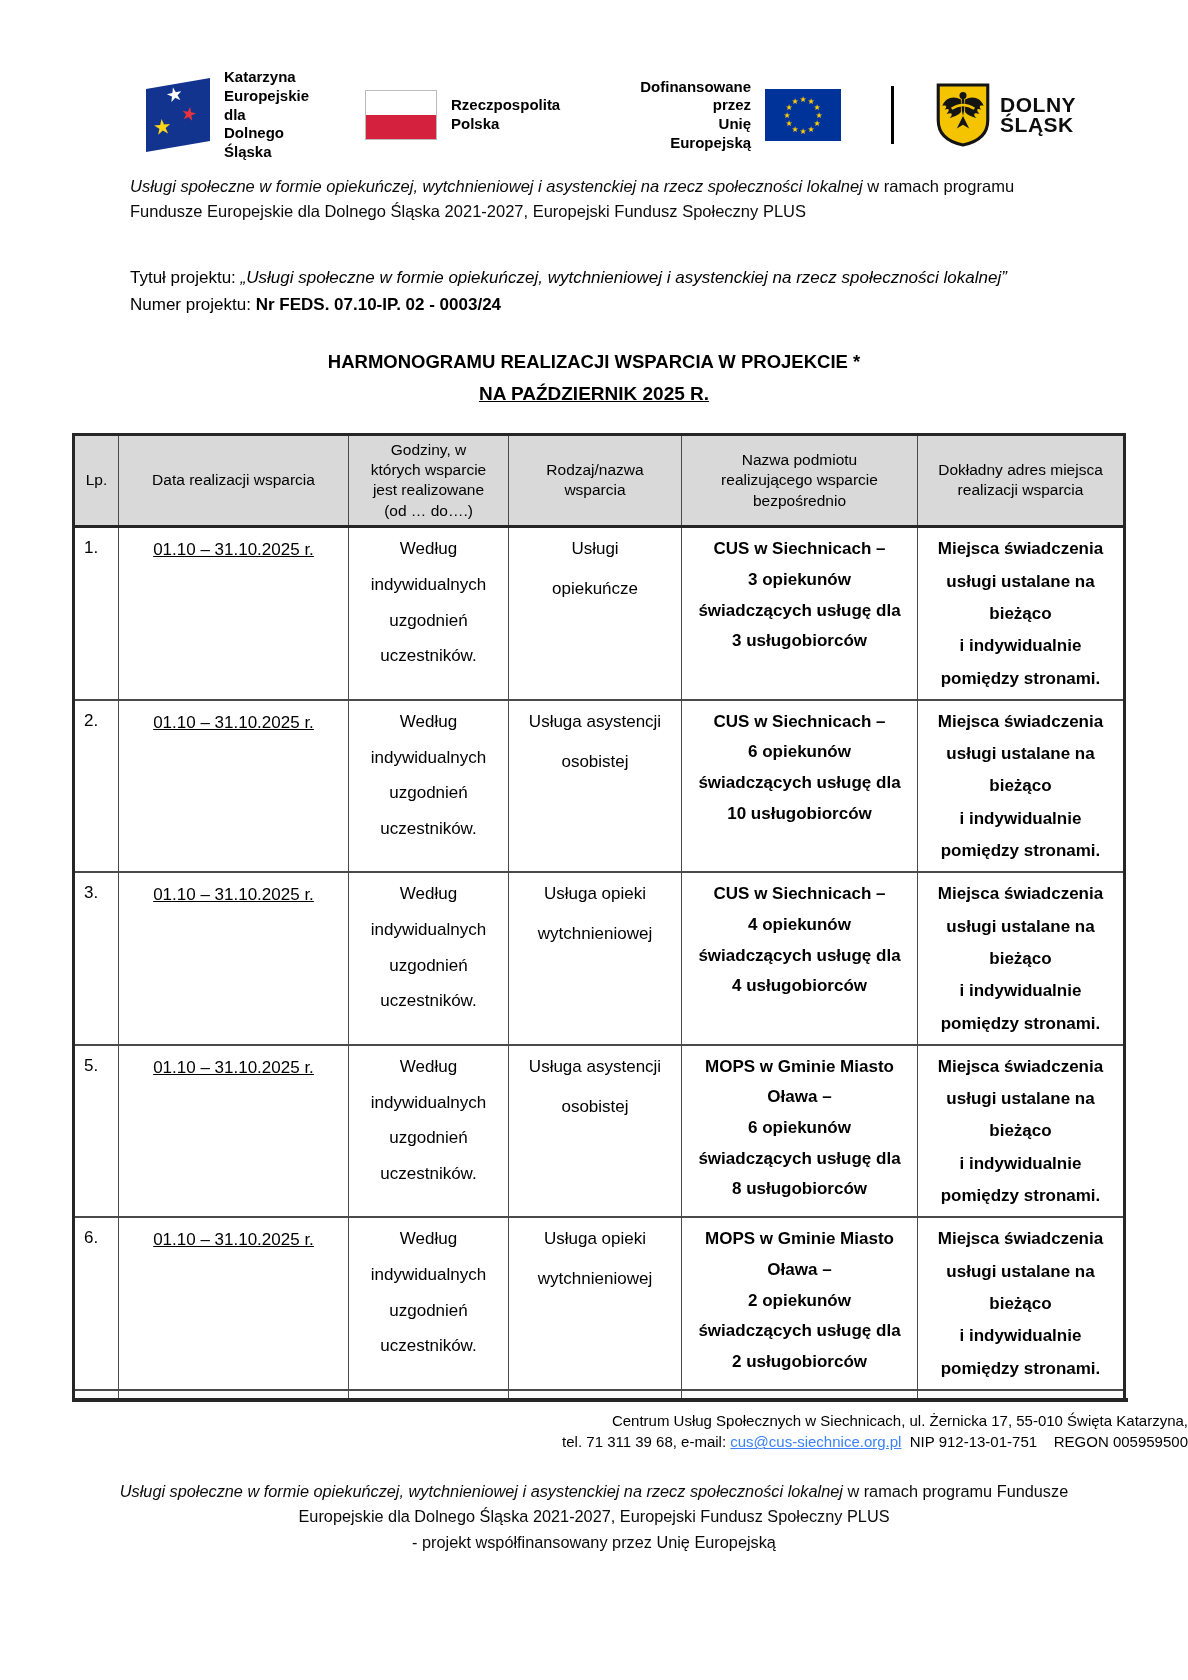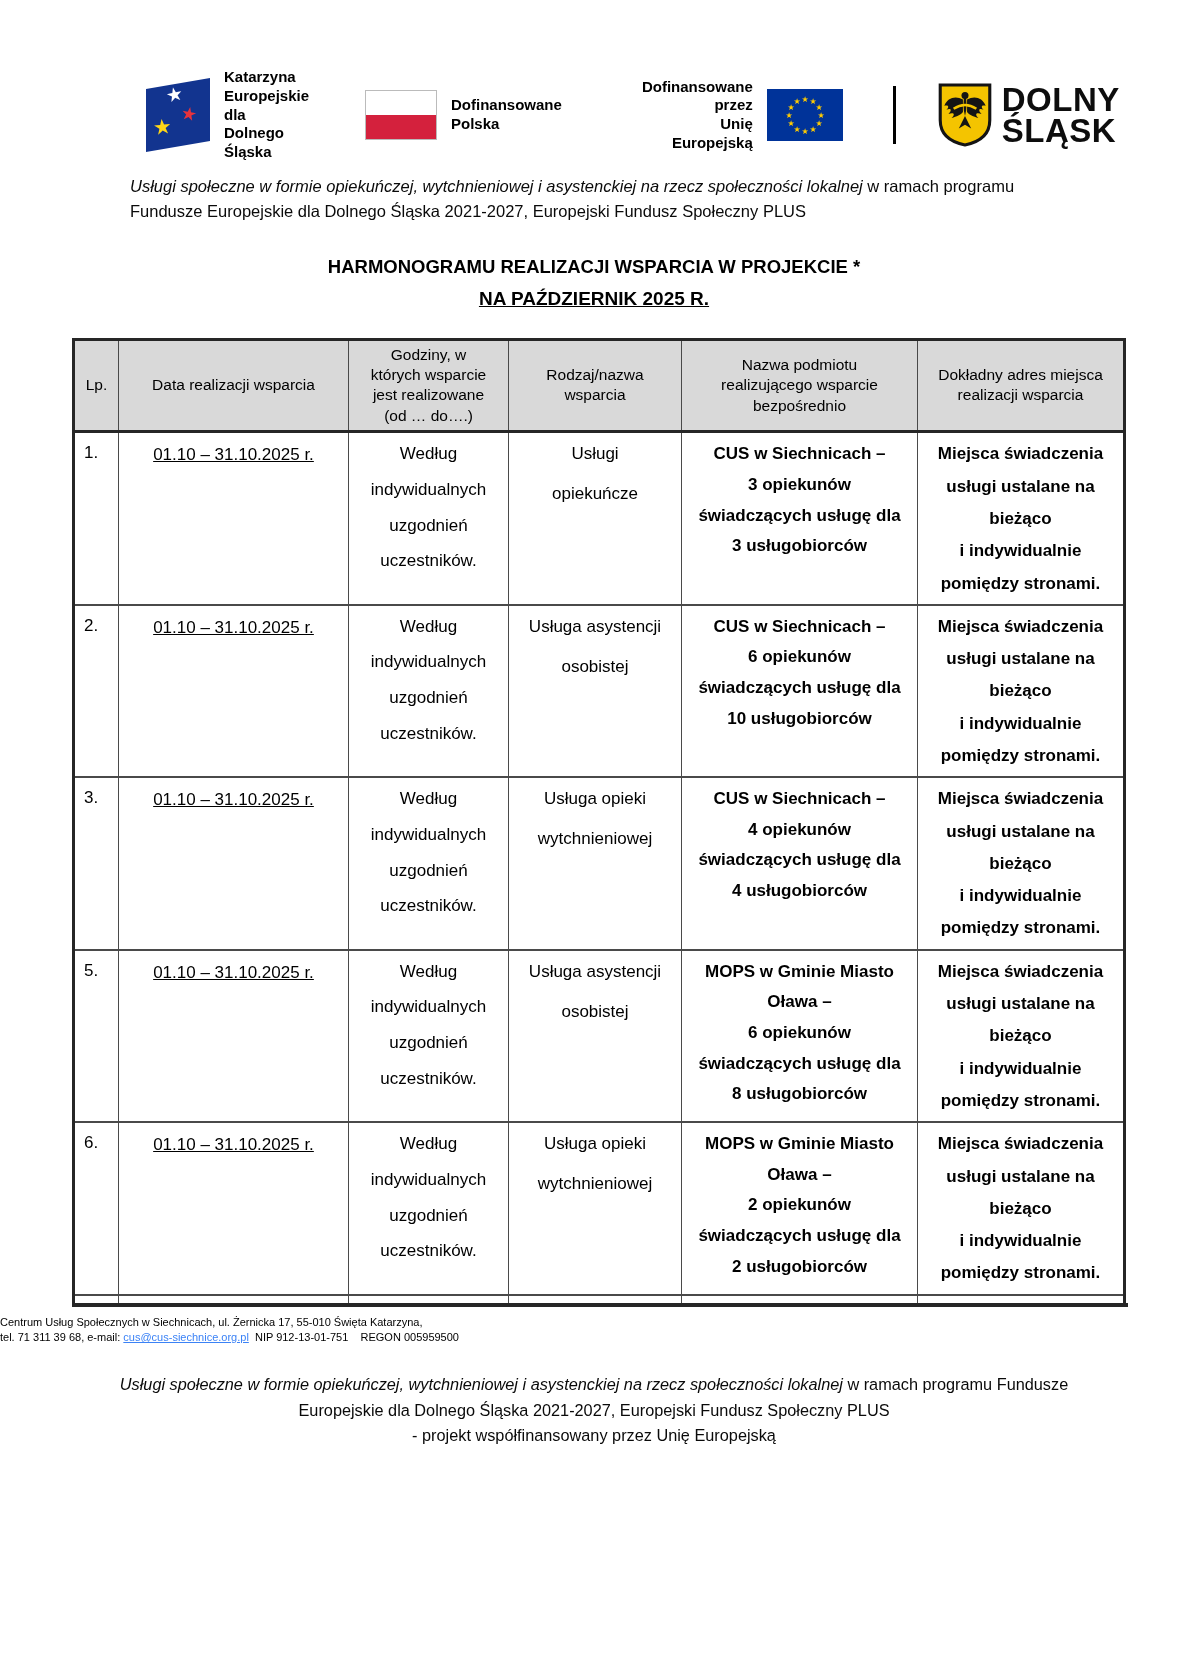--- a/index.html
+++ b/index.html
@@ -42,21 +42,21 @@
 
   .logo-eu { margin-left: 80px; }
   .logo-eu .logo-text { margin-right: 14px; }
   .eu-flag { flex: 0 0 auto; display: block; }
 
   .sep-bar { width: 3px; height: 58px; background: #000; margin-left: 50px; flex: 0 0 auto; }
 
   .logo-ds { margin-left: 42px; }
   .ds-crest { flex: 0 0 auto; display: block; }
   .ds-text {
-    margin-left: 10px; font-size: 33px; font-weight: 800;
+    margin-left: 10px; font-size: 21px; font-weight: 800;
     line-height: 0.95; letter-spacing: 0.5px; color: #0d0d0d;
   }
 
   
   .program-top {
     margin: 20px 128px 0 130px;
     font-size: 16.5px; line-height: 1.5; color: #0a0a0a;
   }
   .italic { font-style: italic; }
   .title-block { margin: 40px 128px 0 130px; font-size: 17px; line-height: 1.62; }
@@ -98,21 +98,21 @@
   td.c-date { padding-top: 12px; text-decoration: underline; }
   td.c-hours{ line-height: 2.1; padding-top: 3px; }
   td.c-type { font-weight: normal; line-height: 2.35; padding-top: 1px; }
   td.c-provider { font-weight: bold; line-height: 1.8; padding-top: 6px; }
   td.c-address  { font-weight: bold; line-height: 1.9; padding-top: 5px; }
   tr.hrow { height: 82px; }
   tr.r0 { height: 158px; } tr.r1 { height: 157px; } tr.r2 { height: 157px; }
   tr.r3 { height: 160px; } tr.r4 { height: 155px; }
 
   
-  .footer-contact { margin-top: 8px; text-align: left; font-size: 11px; line-height: 1.45; }
+  .footer-contact { margin-top: 8px; text-align: right; font-size: 15px; line-height: 1.45; }
   .footer-contact a { color: #3b82f6; text-decoration: underline; cursor: pointer; }
   .pre { white-space: pre-wrap; }
   .footer-program {
     margin: 26px 110px 0 110px;
     text-align: center; font-size: 16.3px; line-height: 1.55; color: #0a0a0a;
   }
 </style>
 </head>
 <body>
 
@@ -131,21 +131,21 @@
         <div>dla Dolnego Śląska</div>
       </div>
     </div>
 
     <div class="logo-block logo-pl">
       <div class="pl-flag">
         <div class="pl-white"></div>
           <div class="pl-red"></div>
       </div>
       <div class="logo-text">
-        <div>Dofinansowane</div>
+        <div>Rzeczpospolita</div>
         <div>Polska</div>
       </div>
     </div>
 
     <div class="logo-block logo-eu">
       <div class="logo-text right">
         <div>Dofinansowane przez</div>
         <div>Unię Europejską</div>
       </div>
       <svg class="eu-flag" width="76" height="52" viewBox="0 0 76 52">
@@ -183,20 +183,24 @@
       </svg>
       <div class="ds-text">
         <div>DOLNY</div>
         <div>ŚLĄSK</div>
       </div>
     </div>
   </div>
 
   <p class="program-top"><span class="italic">Usługi społeczne w formie opiekuńczej, wytchnieniowej i asystenckiej na rzecz społeczności lokalnej</span><span>  w ramach programu Fundusze Europejskie dla Dolnego Śląska 2021-2027, Europejski Fundusz Społeczny PLUS</span></p>
 
+  <div class="title-block">
+    <div class="title-line"><span>Tytuł projektu: </span><span class="italic">„Usługi społeczne w formie opiekuńczej, wytchnieniowej i asystenckiej na rzecz społeczności lokalnej”</span></div>
+    <div><span>Numer projektu: </span><span class="bold">Nr FEDS. 07.10-IP. 02 - 0003/24</span></div>
+  </div>
 
   <div class="heading1">HARMONOGRAMU REALIZACJI WSPARCIA W PROJEKCIE *</div>
   <div class="heading2">NA PAŹDZIERNIK 2025 R.</div>
 
   <div class="table-clip">
     <table class="schedule">
       <colgroup>
         <col style="width:45px">
           <col style="width:230px">
           <col style="width:160px">

